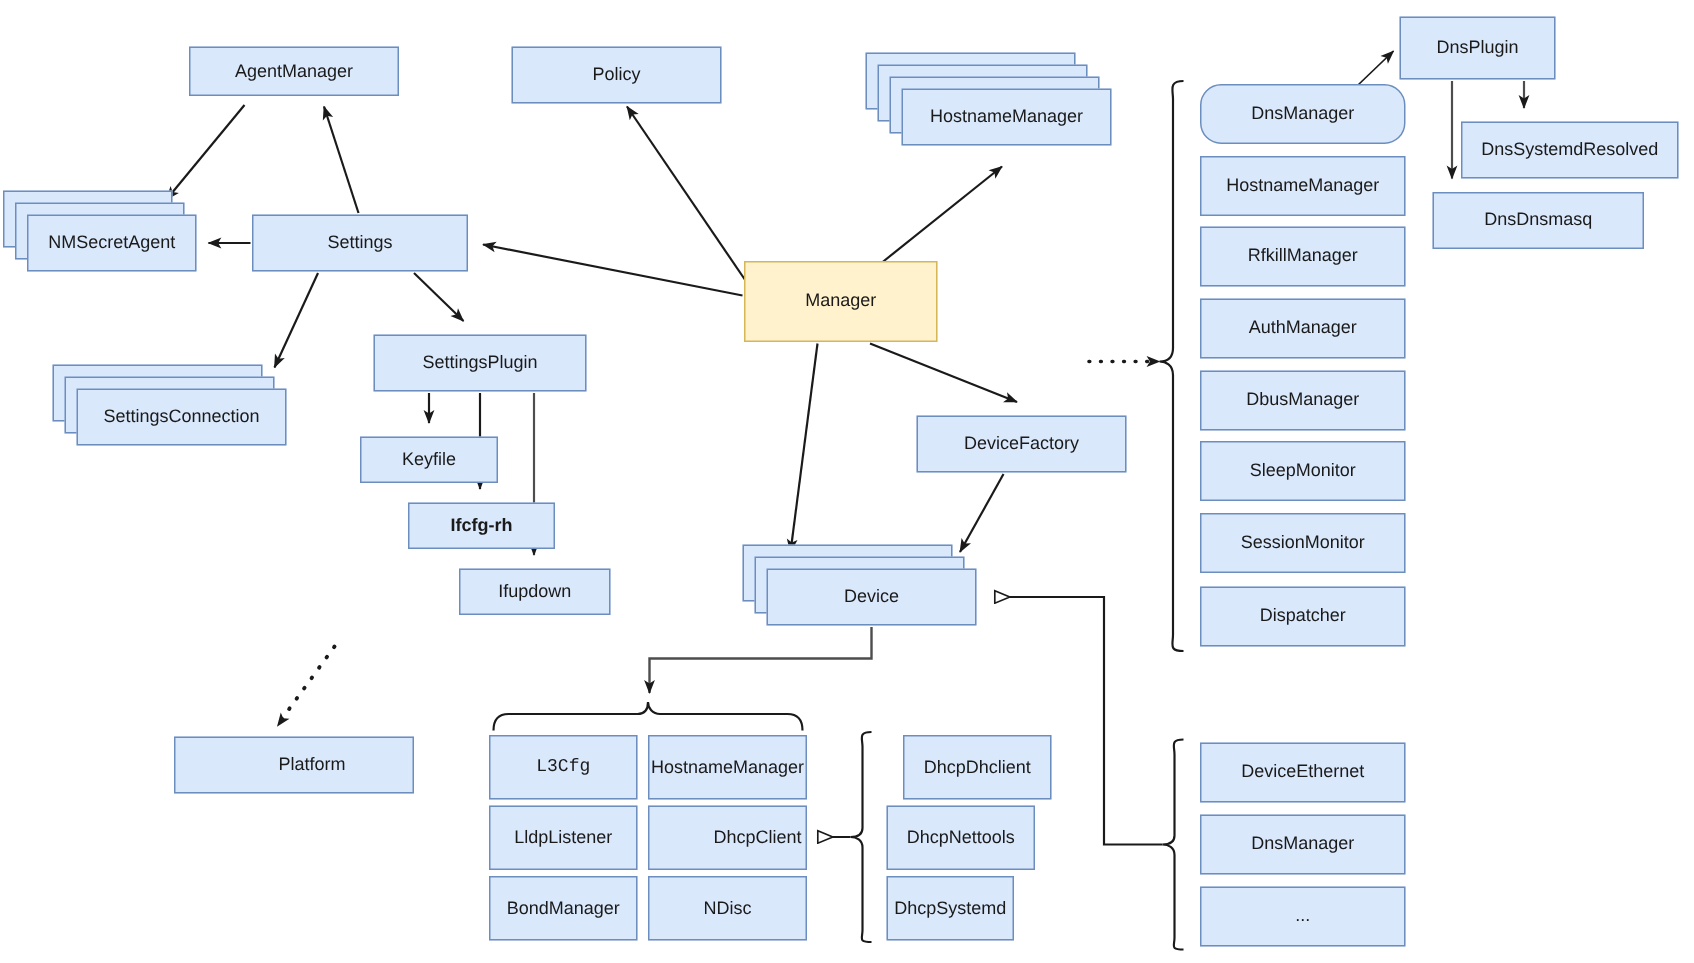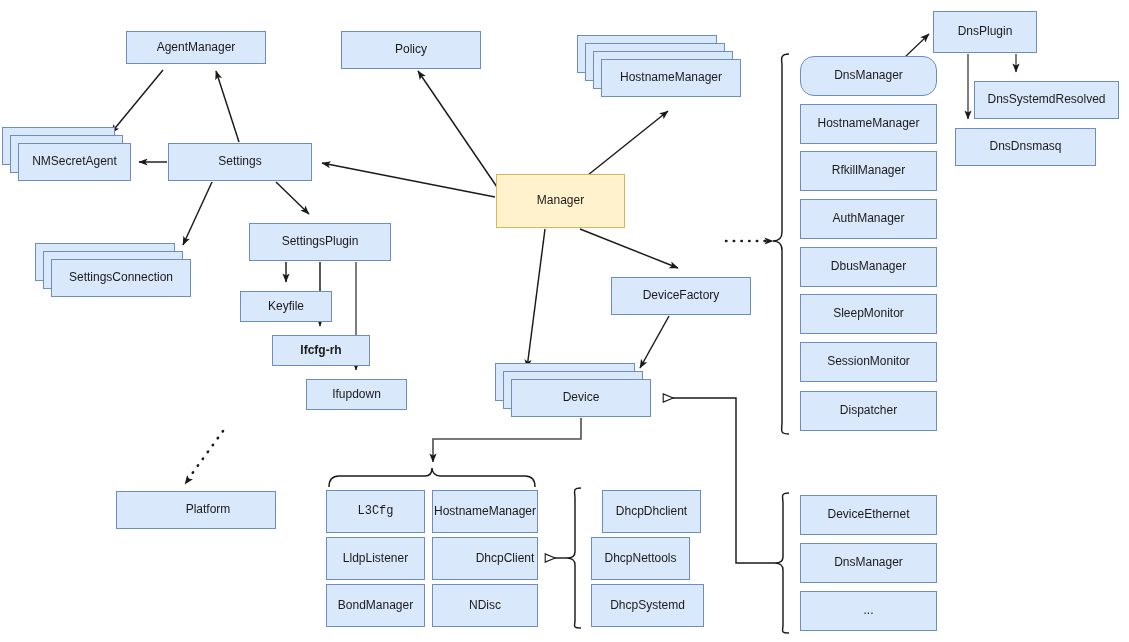--- a/index.html
+++ b/index.html
@@ -158,21 +158,21 @@
       </div>
       <div class="node" style="left: 432px; top: 584px; width: 106px; height: 43px;">
         <span class="nlabel">NDisc</span>
       </div>
       <div class="node" style="left: 591px; top: 490px; width: 99px; height: 43px; margin-left: 11px;">
         <span class="nlabel">DhcpDhclient</span>
       </div>
       <div class="node" style="left: 591px; top: 537px; width: 99px; height: 43px;">
         <span class="nlabel">DhcpNettools</span>
       </div>
-      <div class="node" style="left: 591px; top: 584px; width: 113px; height: 43px;">
+      <div class="node" style="left: 591px; top: 584px; width: 85px; height: 43px;">
         <span class="nlabel">DhcpSystemd</span>
       </div>
       <div class="node" style="left: 800px; top: 56px; width: 137px; height: 40px; border-radius: 14px;">
         <span class="nlabel">DnsManager</span>
       </div>
       <div class="node" style="left: 800px; top: 104px; width: 137px; height: 40px;">
         <span class="nlabel">HostnameManager</span>
       </div>
       <div class="node" style="left: 800px; top: 151px; width: 137px; height: 40px;">
         <span class="nlabel">RfkillManager</span>

